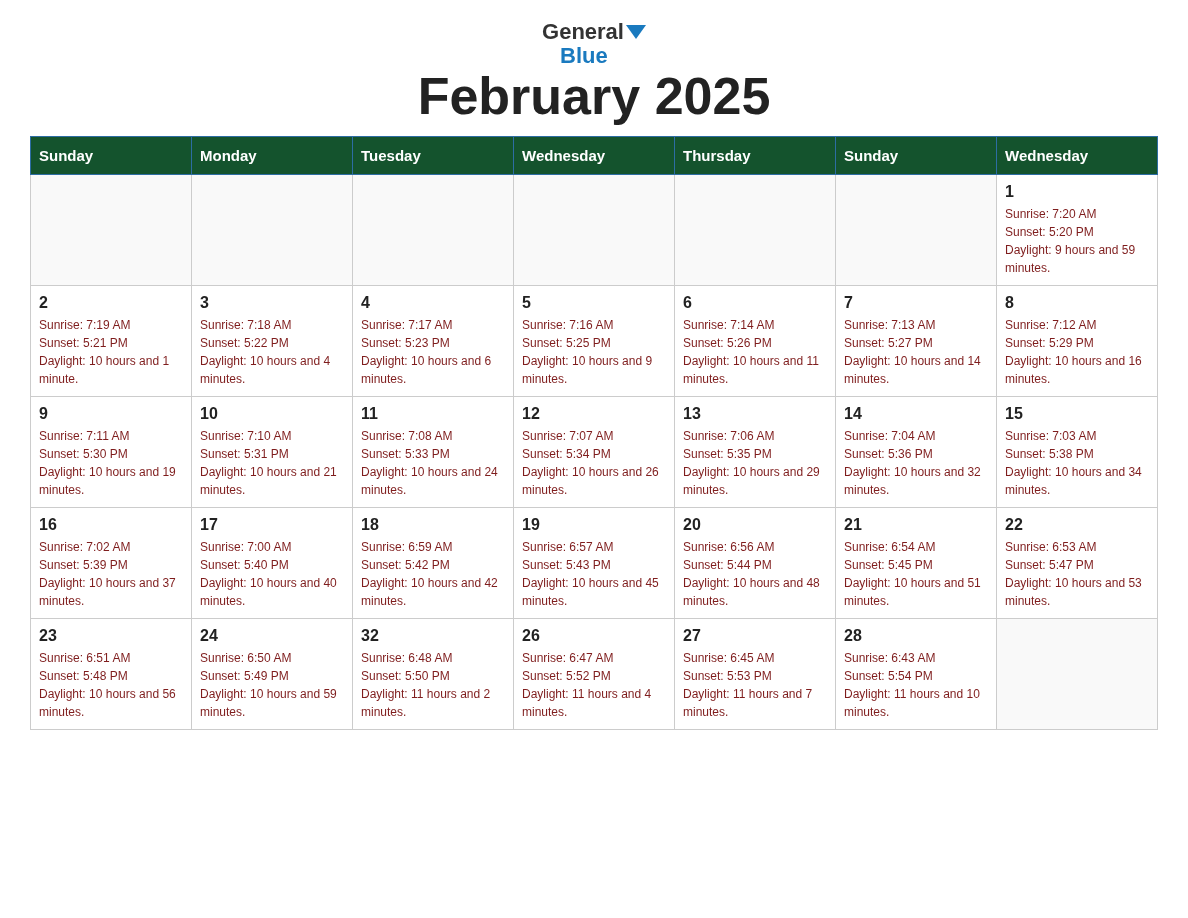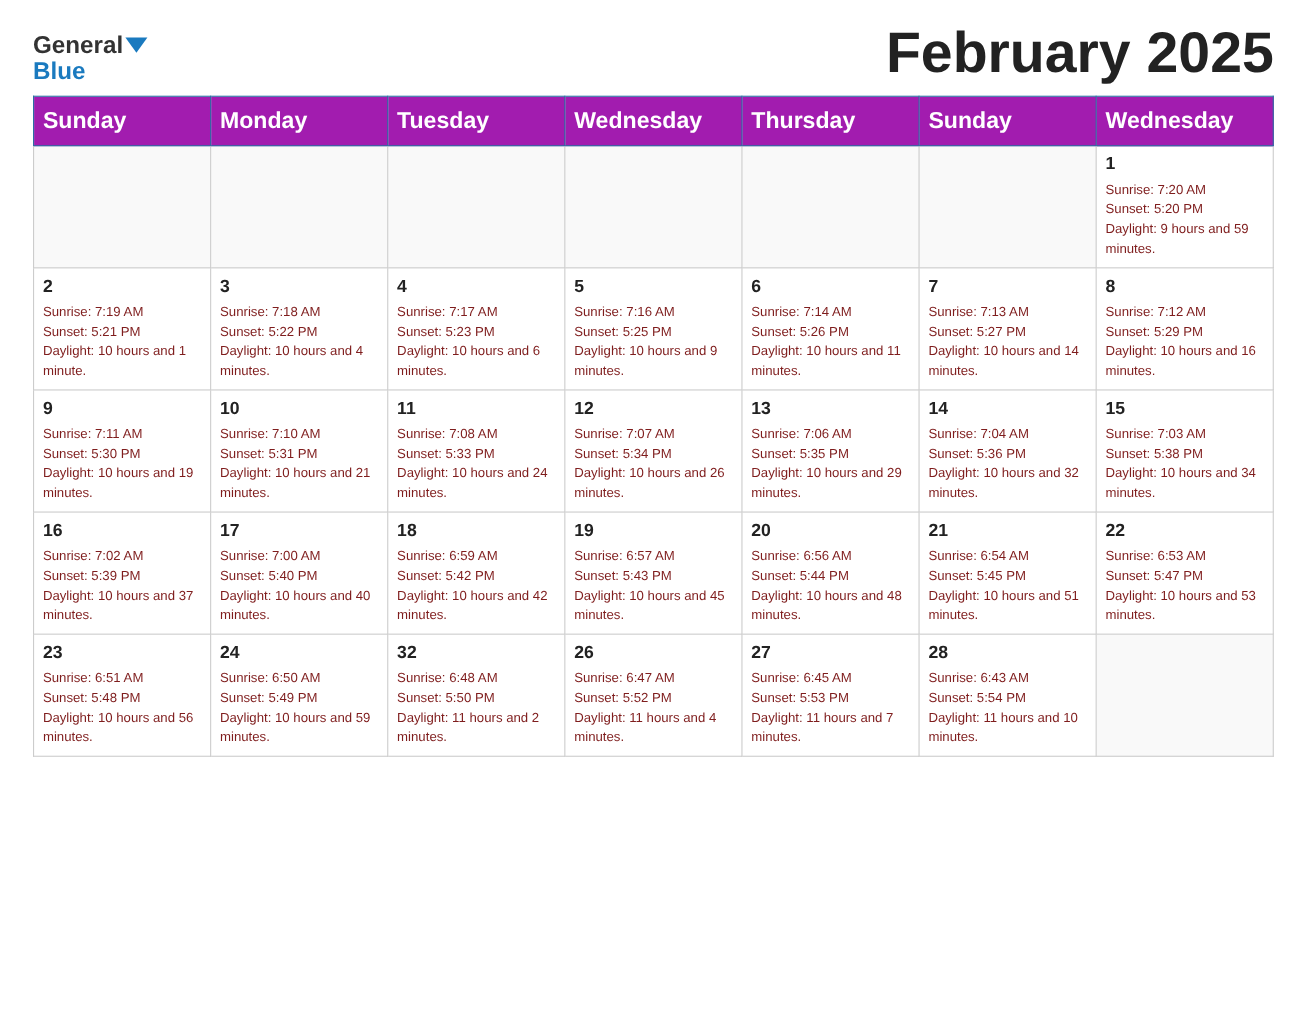--- a/index.html
+++ b/index.html
@@ -6,22 +6,23 @@
     body {
       font-family: Arial, sans-serif;
       background: #fff;
       padding: 20px 30px;
       width: 1188px;
       min-height: 918px;
     }
     .header {
       display: flex;
       justify-content: space-between;
-      align-items: flex-end;
+      align-items: center;
       margin-bottom: 10px;
+      flex-direction: column;
     }
     .logo {
       display: flex;
       flex-direction: column;
       align-items: flex-start;
     }
     .logo-text {
       font-size: 22px;
       font-weight: bold;
       color: #333;
@@ -54,23 +55,23 @@
       font-size: 18px;
       color: #555;
       margin-top: 4px;
     }
     .calendar {
       width: 100%;
       border-collapse: collapse;
       margin-top: 10px;
     }
     .calendar thead tr th {
-      background-color: #a21caf;
+      background-color: #14532d;
       color: #fff;
-      font-size: 21px;
+      font-size: 15px;
       font-weight: bold;
       padding: 10px 8px;
       text-align: left;
       border: 1px solid #2d6da3;
     }
     .calendar tbody tr td {
       vertical-align: top;
       border: 1px solid #ccc;
       padding: 8px 8px 8px 8px;
       width: 14.28%;
@@ -96,21 +97,21 @@
   </style>
 </head>
 <body>
 
 <div class="header">
   <div class="logo">
     <div class="logo-line">
       <span class="logo-text">General</span>
       <span class="logo-triangle"></span>
     </div>
-    <span class="logo-text blue" style="color:#1a7abf; font-size:22px; font-weight:bold; margin-left:0;">Blue</span>
+    <span class="logo-text blue" style="color:#1a7abf; font-size:22px; font-weight:bold; margin-left:18px;">Blue</span>
   </div>
   <div class="title-area">
     <div class="month-title">February 2025</div>
   </div>
 </div>
 
 <table class="calendar">
   <thead>
     <tr>
       <th>Sunday</th>

